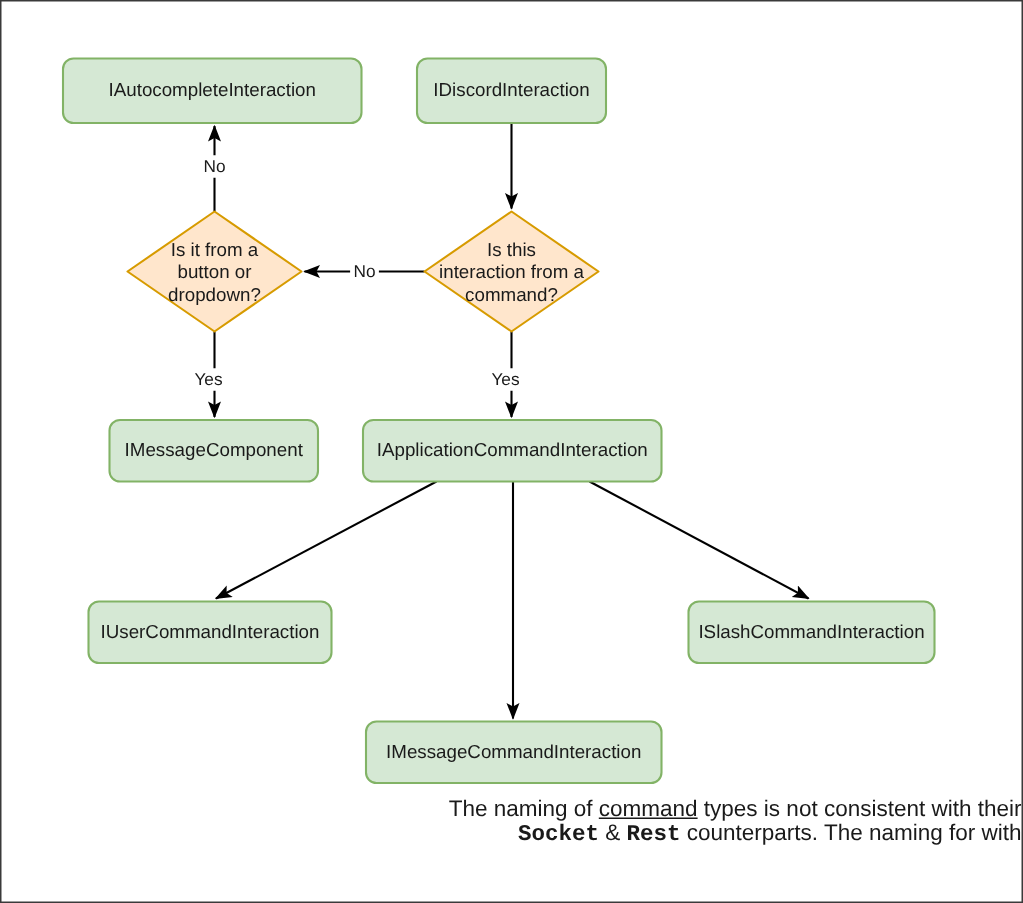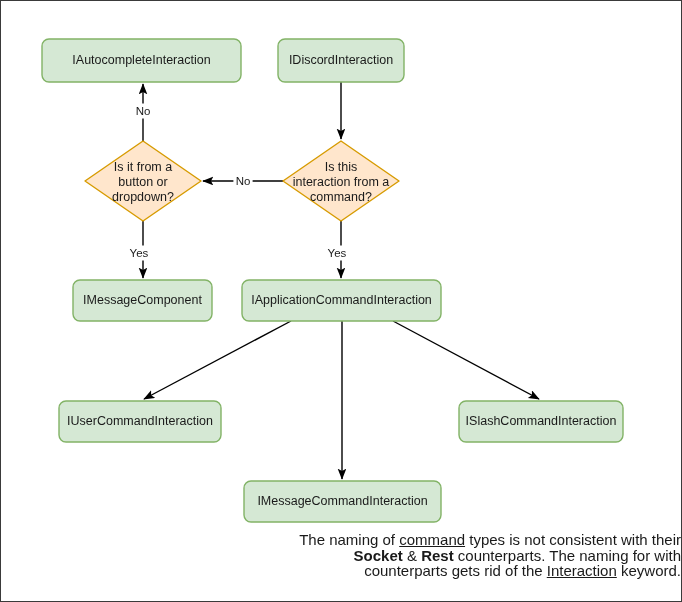--- a/index.html
+++ b/index.html
@@ -66,21 +66,21 @@
     left: 0;
     right: 0;
     top: 531px;
     text-align: right;
     font-family: "Liberation Sans", sans-serif;
     font-size: 15px;
     line-height: 15.5px;
     color: #1a1a1a;
   }
   #caption .u { text-decoration: underline; }
-  #caption .b { font-weight: bold; }
+  #caption .b { font-weight: bold; font-family: Liberation Mono, monospace; }
 </style>
 </head>
 <body>
 
 <div id="page">
 
   <svg id="diagram-svg" viewBox="0 0 682 602">
     <defs>
       <marker id="arrowhead" markerWidth="9" markerHeight="9" refX="7.4" refY="3.1" orient="auto" markerUnits="strokeWidth">
         <path d="M 0 0 L 8 3.1 L 0 6.2 L 1.7 3.1 Z" fill="#000000"></path>
@@ -143,16 +143,15 @@
         <rect x="125.1" y="244.5" width="25.799999999999997" height="15" fill="#ffffff"></rect>
         <text x="138" y="252.5" class="edge-label">Yes</text>
         <rect x="323.1" y="244.5" width="25.799999999999997" height="15" fill="#ffffff"></rect>
         <text x="336" y="252.5" class="edge-label">Yes</text>
       </g>
   </svg>
 
   <div id="caption">
     <div><span>The naming of </span><span class="u">command</span><span> types is not consistent with their</span></div>
     <div><span class="b">Socket</span><span> &amp; </span><span class="b">Rest</span><span> counterparts. The naming for with</span></div>
-    <div><span>counterparts gets rid of the </span><span class="u">Interaction</span><span> keyword.</span></div>
   </div>
 
 </div>
 
 </body></html>

